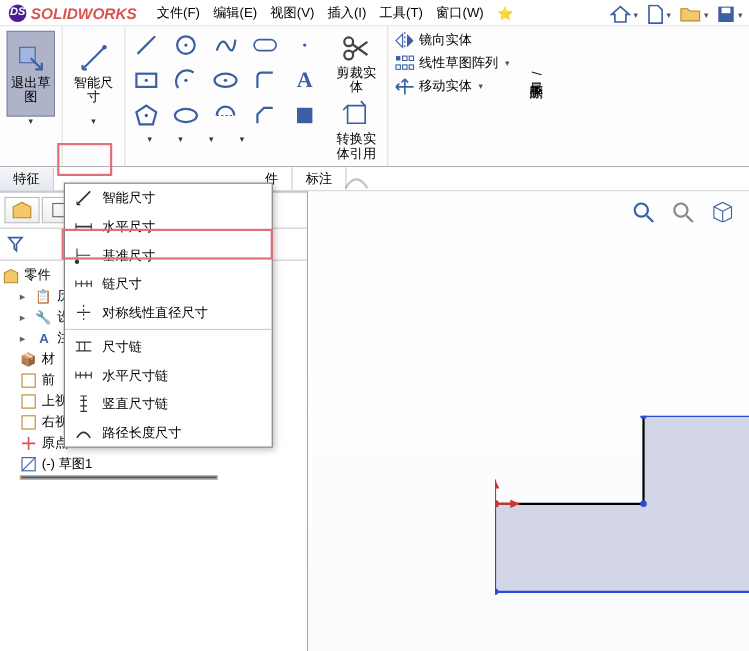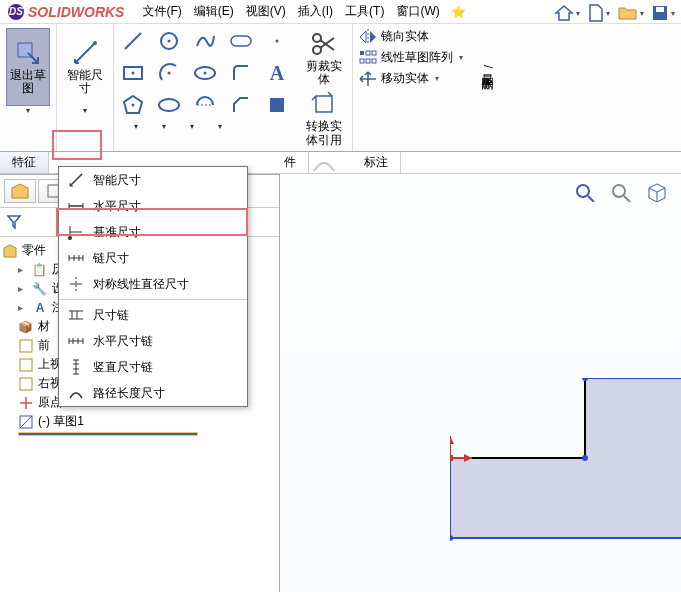--- a/index.html
+++ b/index.html
@@ -18,21 +18,21 @@
   .rb-bigbtn { display: flex; flex-direction: column; align-items: center; justify-content: center; width: 44px; height: 78px; cursor: pointer; padding: 2px; text-align: center; line-height: 1.1; }
   .rb-bigbtn.active { background: #aeb3c9; border: 1px solid #7a85b0; }
   .rb-icon { width: 28px; height: 28px; margin-bottom: 2px; }
   .rb-grid { display: grid; grid-template-columns: repeat(5, 34px); grid-auto-rows: 30px; gap: 2px; padding: 2px; }
   .rb-cell { display: flex; align-items: center; justify-content: center; cursor: pointer; }
   .rb-dd-row { display:flex; gap: 24px; padding-left:20px; }
   .rb-dd { font-size: 8px; color: #333; cursor:pointer; }
   .rb-side { display:flex; flex-direction:column; gap:4px; padding:4px 6px; }
   .rb-side-item { display:flex; align-items:center; gap:4px; cursor:pointer; white-space:nowrap; }
   
-  .tabbar { height: 22px; display: flex; background: #fff; border-bottom: 1px solid #ccc; gap: 43px; }
+  .tabbar { height: 22px; display: flex; background: #fff; border-bottom: 1px solid #ccc; }
   .tab { padding: 2px 12px; border-right: 1px solid #ccc; cursor: pointer; }
   .tab.active { background: linear-gradient(#f5f7fa,#e3e8f0); }
   
   .main { position: absolute; top: 174px; left: 0; right: 0; bottom: 0; display: flex; }
   .treepanel { width: 280px; border-right: 1px solid #aaa; border-top: 1px solid #aaa; display:flex; flex-direction:column; background:#fff; }
   .tree-hdr { display:flex; align-items:center; gap:2px; padding:4px; border-bottom:1px solid #ccc; }
   .tree-hdr-btn { width:32px; height:24px; border:1px solid #bbb; background:linear-gradient(#fff,#eee); display:flex; align-items:center; justify-content:center; cursor:pointer; }
   .tree-nav { border-bottom:1px solid #ccc; padding:2px; }
   .tree-filter { width:24px; height:24px; display:flex; align-items:center; justify-content:center; cursor:pointer; }
   .tree { padding:4px 4px 4px 0; font-size:12px; }

